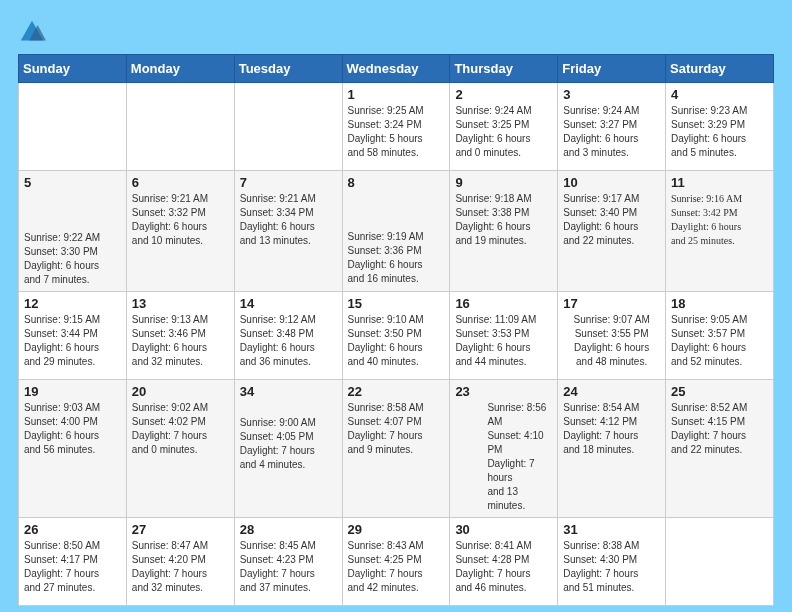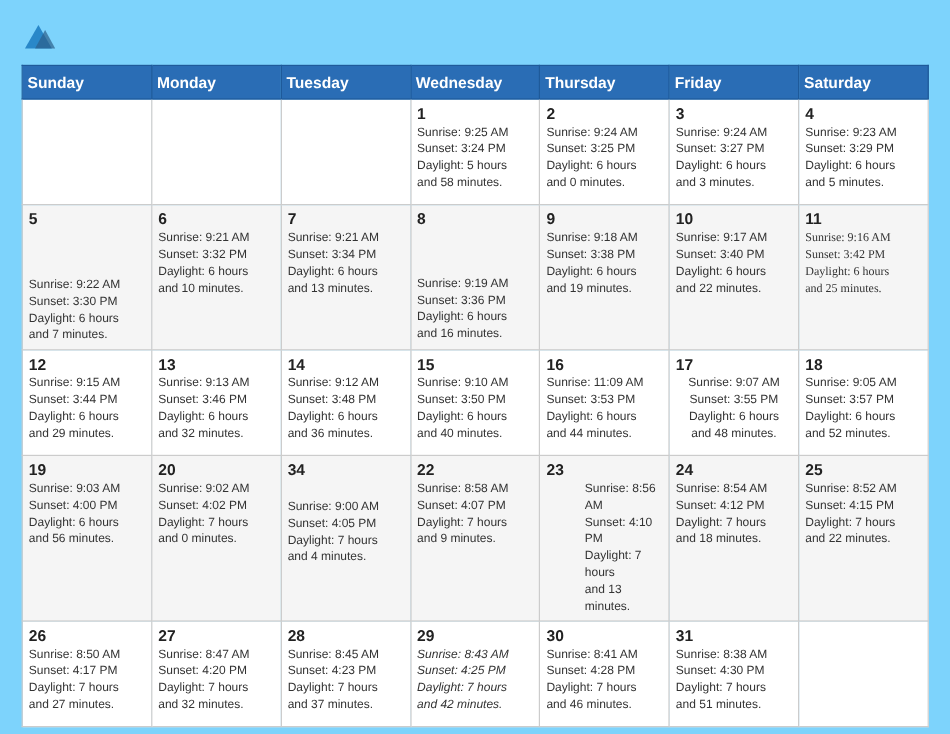--- a/index.html
+++ b/index.html
@@ -332,21 +332,21 @@
           </td>
           <td>
             <span class="day-number">28</span>
             <div class="day-info" style="white-space: pre-line;">Sunrise: 8:45 AM
 Sunset: 4:23 PM
 Daylight: 7 hours
 and 37 minutes.</div>
           </td>
           <td>
             <span class="day-number">29</span>
-            <div class="day-info" style="white-space: pre-line; font-style: italic;">Sunrise: 8:43 AM
+            <div class="day-info" style="white-space: pre-line;">Sunrise: 8:43 AM
 Sunset: 4:25 PM
 Daylight: 7 hours
 and 42 minutes.</div>
           </td>
           <td>
             <span class="day-number">30</span>
             <div class="day-info" style="white-space: pre-line;">Sunrise: 8:41 AM
 Sunset: 4:28 PM
 Daylight: 7 hours
 and 46 minutes.</div>

